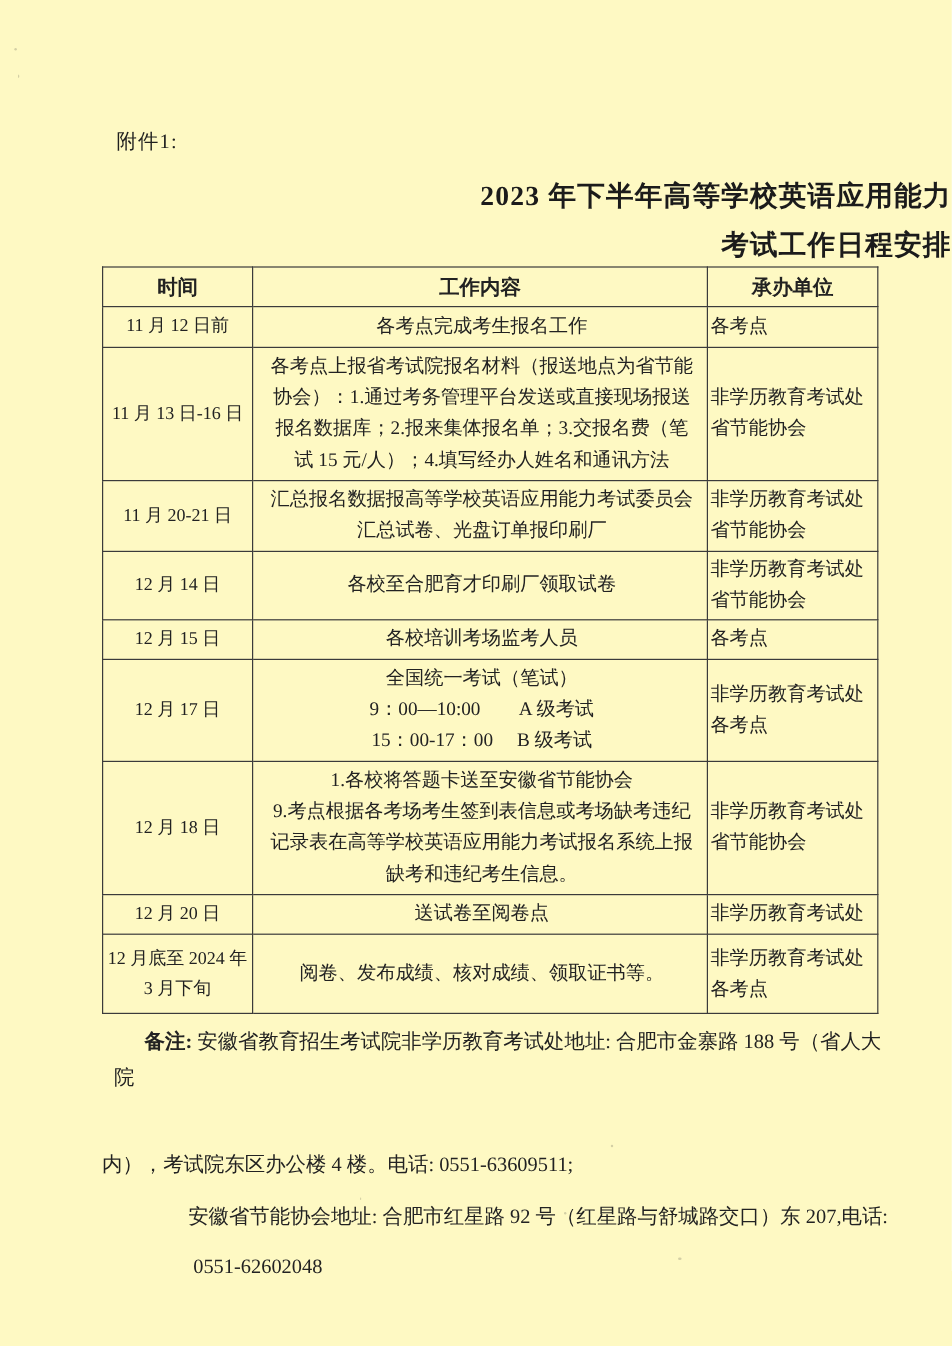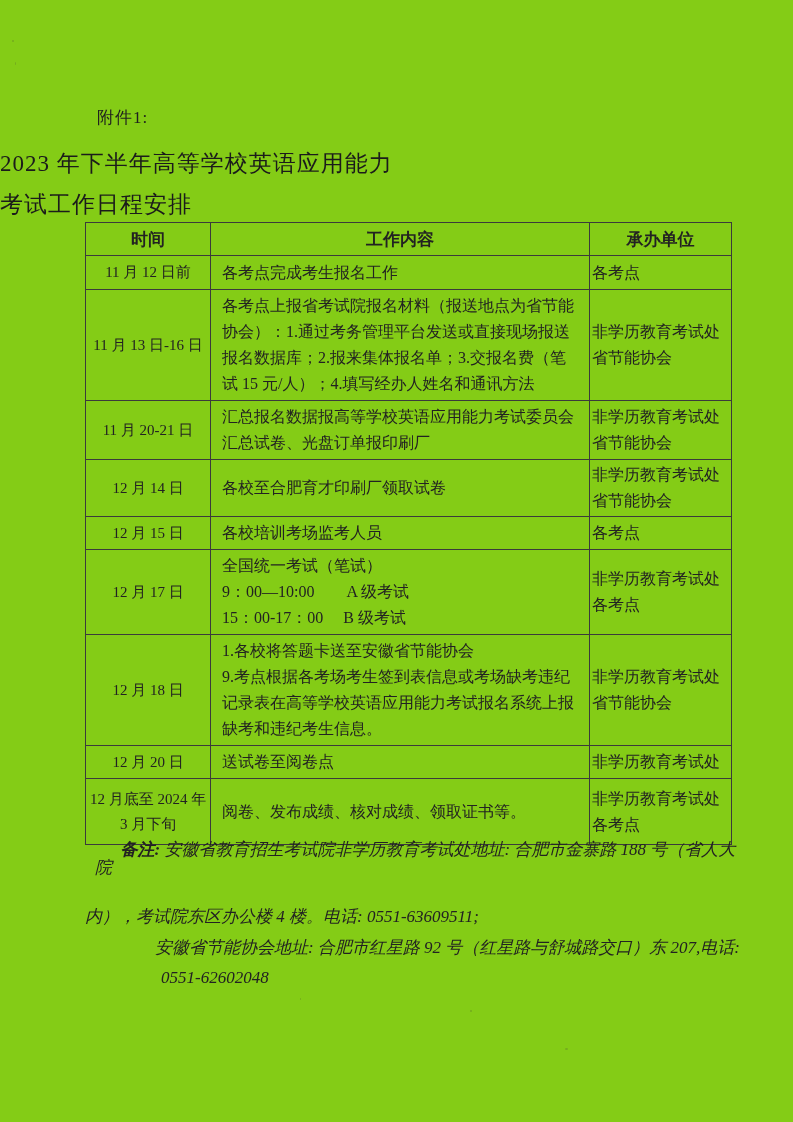--- a/index.html
+++ b/index.html
@@ -4,35 +4,35 @@
 <style>
   html, body { margin: 0; padding: 0; }
   body {
     width: 793px; height: 1122px;
     background: #ffffff;
     font-family: "Liberation Serif", "DejaVu Serif", serif;
   }
   .page {
     position: relative;
     width: 793px; height: 1122px;
-    background: #84cc16;
+    background: #fef9c3;
     color: #1f1f1f;
     overflow: hidden;
   }
   .attachment-label {
     position: absolute;
     left: 97px; top: 106px;
     font-size: 17px;
     letter-spacing: 1px;
   }
   .doc-title {
     position: absolute;
     left: 0; width: 100%;
-    text-align: left;
-    font-weight: normal;
+    text-align: right;
+    font-weight: bold;
     font-size: 23px;
     letter-spacing: 1px;
     color: #1b1b1b;
   }
   .doc-title.line1 { top: 148px; }
   .doc-title.line2 { top: 189px; }
 
   table.schedule {
     position: absolute;
     left: 85px; top: 222px;
@@ -54,21 +54,21 @@
   }
   td.td-time {
     text-align: center;
     font-size: 15px;
     line-height: 25px;
     padding: 2px 2px;
     white-space: nowrap;
     font-family: Liberation Serif, serif;
   }
   td.td-content {
-    text-align: left;
+    text-align: center;
     font-size: 16px;
     line-height: 26px;
     padding: 3px 8px 3px 11px;
   }
   td.td-unit {
     text-align: left;
     font-size: 16px;
     line-height: 26px;
     padding: 2px 2px;
   }
@@ -83,21 +83,21 @@
   tr.row-7 { height: 28px; }
   tr.row-8 { height: 66px; }
 
   .notes {
     position: absolute;
     left: 85px; top: 823px;
     width: 655px;
     font-size: 17px;
     color: #222;
   }
-  .note-line { white-space: pre-wrap; line-height: 18px; font-style: italic; }
+  .note-line { white-space: pre-wrap; line-height: 30px; }
   .note-line.nl1 { margin-left: 10px; }
   .note-line.nl2 { margin-top: 13px; }
   .note-line.nl3 { margin-top: 13px; margin-left: 58px; text-align: right; }
   .note-line.nl4 { margin-top: 12px; margin-left: 76px; }
   .note-bold { font-weight: bold; }
 
   .speck {
     position: absolute;
     width: 2px; height: 2px;
     border-radius: 50%;

